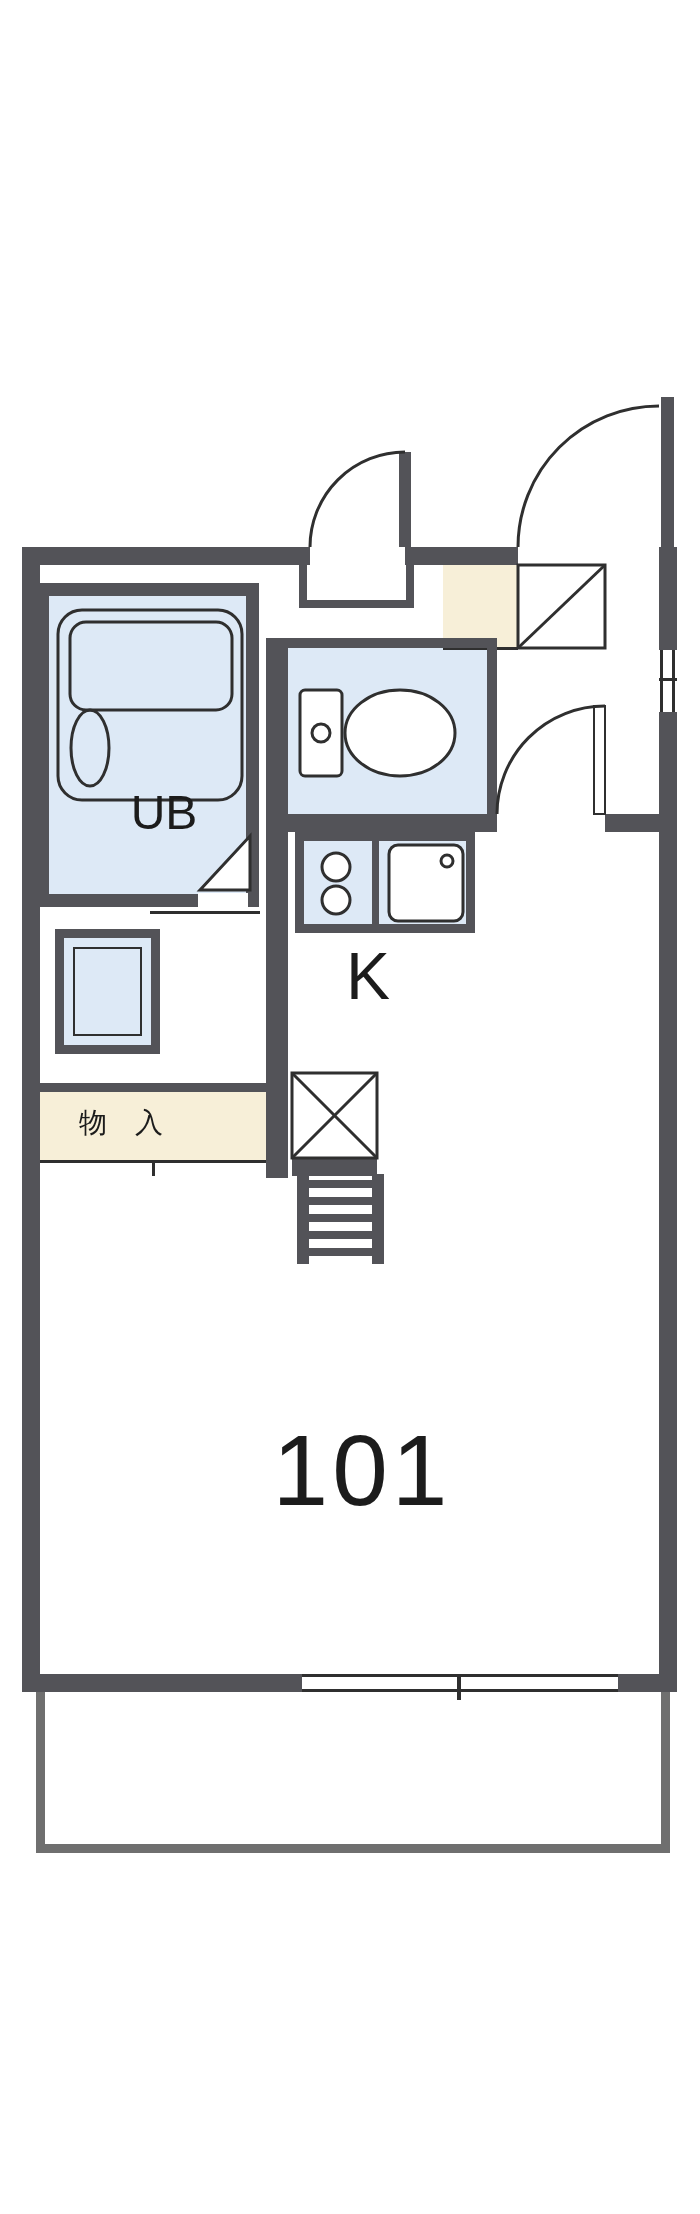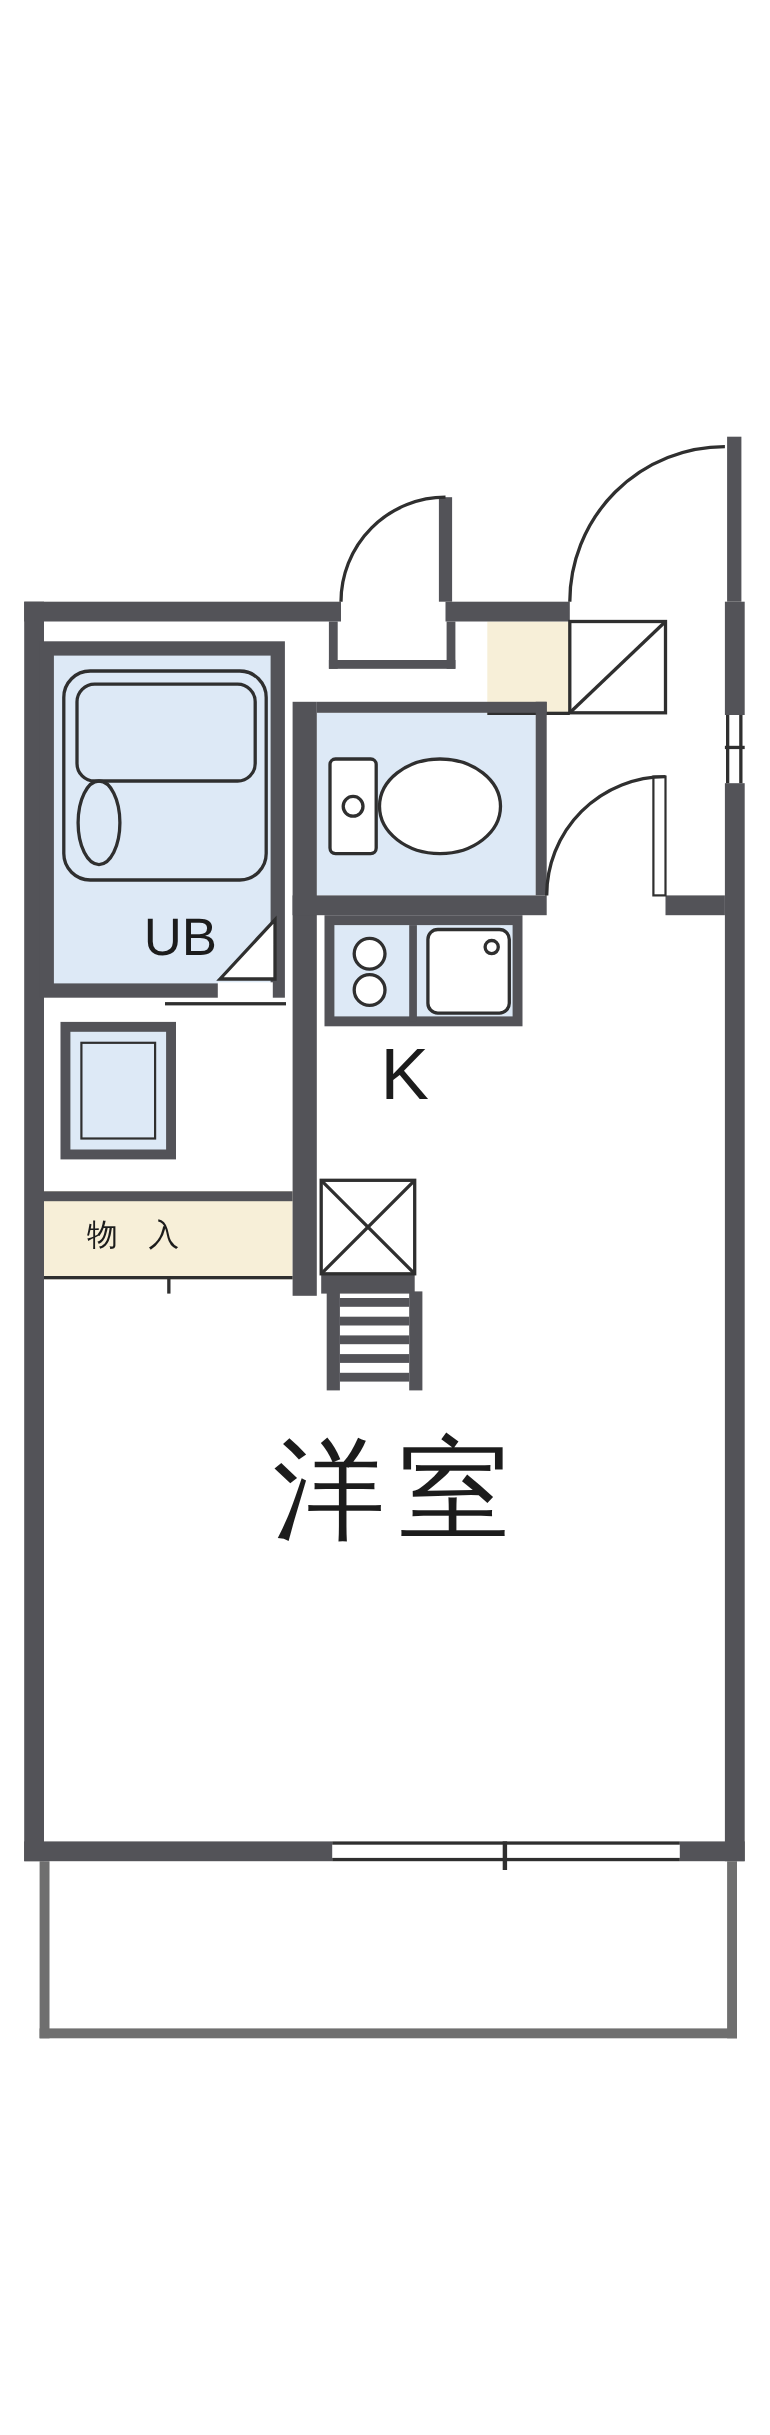--- a/index.html
+++ b/index.html
@@ -27,21 +27,21 @@
   .frame9 {stroke:var(--wall-color,#535358);stroke-width:9;}
   .frame13{stroke:var(--wall-color,#535358);stroke-width:13;}
   .label{
     position:absolute;
     transform:translate(-50%,-50%);
     white-space:nowrap;
     color:var(--text-color,#1c1c1c);
     line-height:1;
     user-select:none;
   }
-  .label-ub    {left:164px;top:853px;font-size:48px;}
+  .label-ub    {left:164px;top:813px;font-size:48px;}
   .label-k     {left:368px;top:976px;font-size:66px;}
   .label-closet{left:121px;top:1123px;font-size:28px;}
   .label-room  {left:356px;top:1354px;font-size:102px;letter-spacing:12px;margin-left:6px;}
   .label-number{left:362px;top:1470px;font-size:100px;letter-spacing:4px;}
 </style>
 </head>
 <body>
 
 <div class="canvas">
 
@@ -163,15 +163,15 @@
     <g>
       <rect class="bw" x="36" y="1692" width="9" height="161"></rect>
       <rect class="bw" x="661" y="1692" width="9" height="161"></rect>
       <rect class="bw" x="36" y="1844" width="634" height="9"></rect>
     </g>
   </svg>
 
   <div class="label label-ub">UB</div>
   <div class="label label-k">K</div>
   <div class="label label-closet">物　入</div>
-  <div class="label label-room">洋室</div>
+  <div class="label label-number">101</div>
 
 </div>
 
 </body></html>

